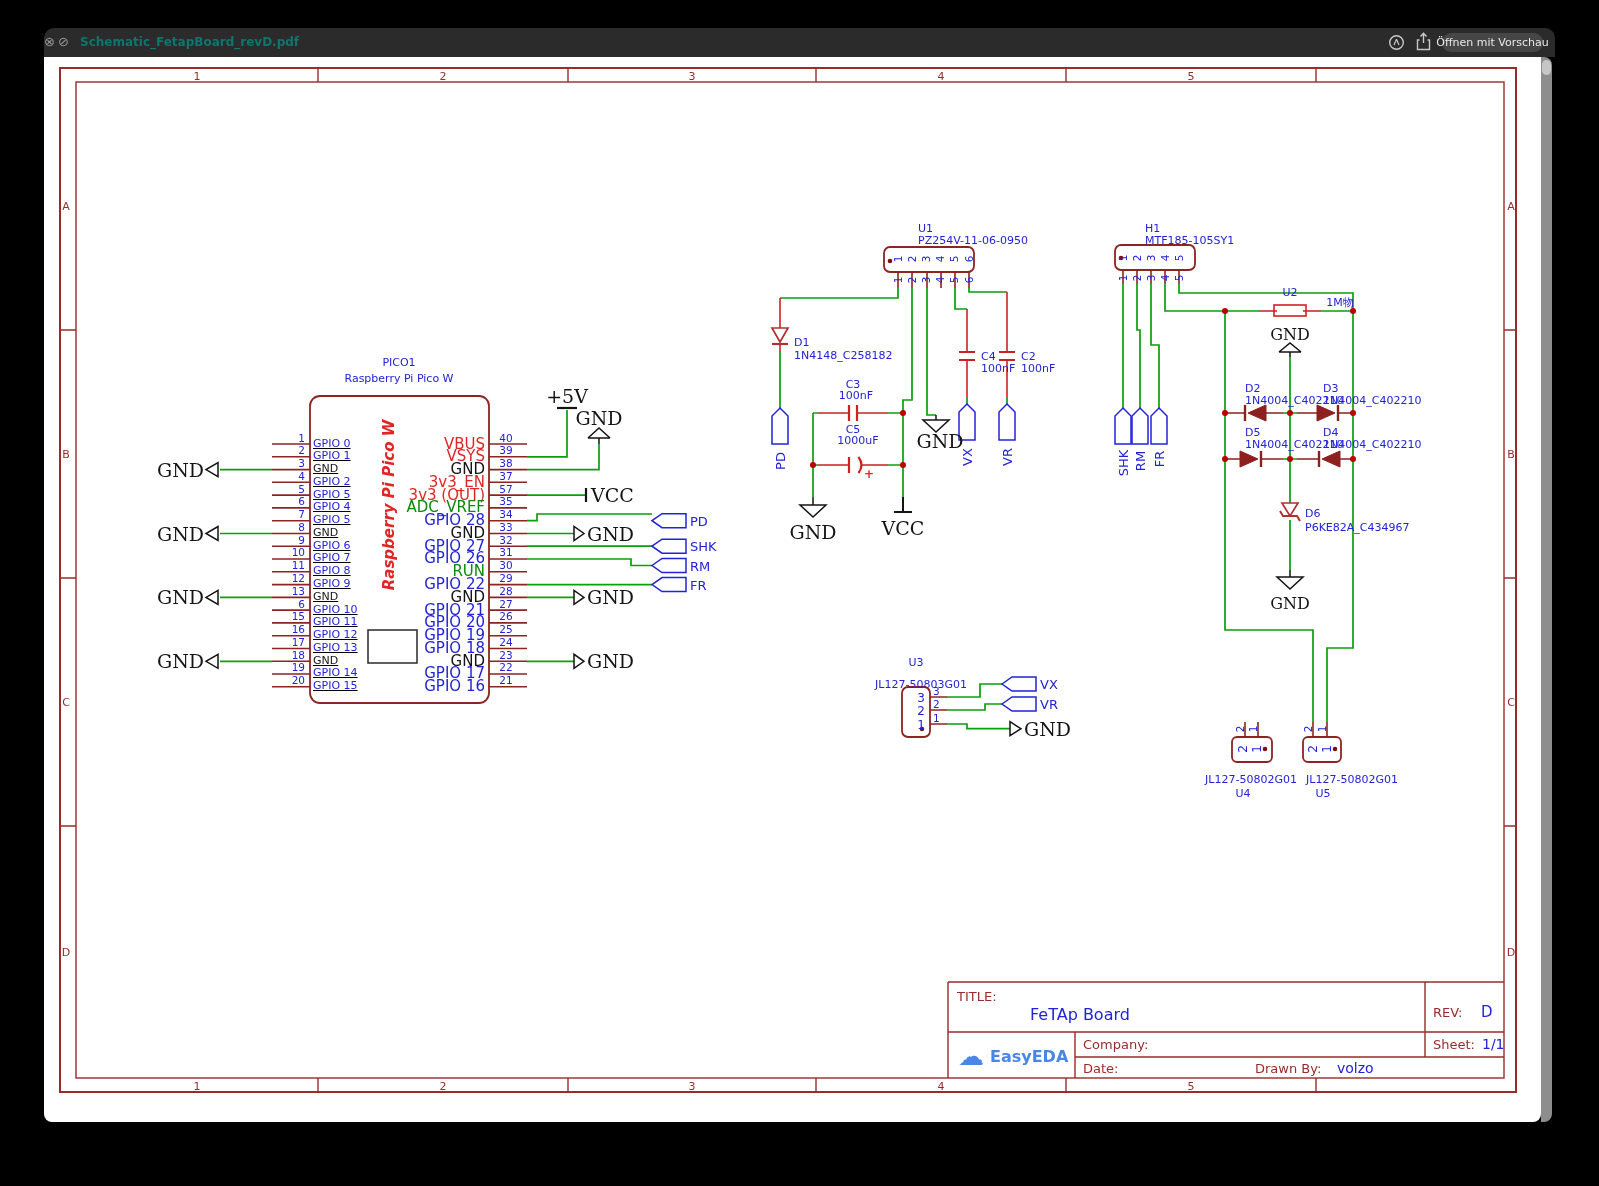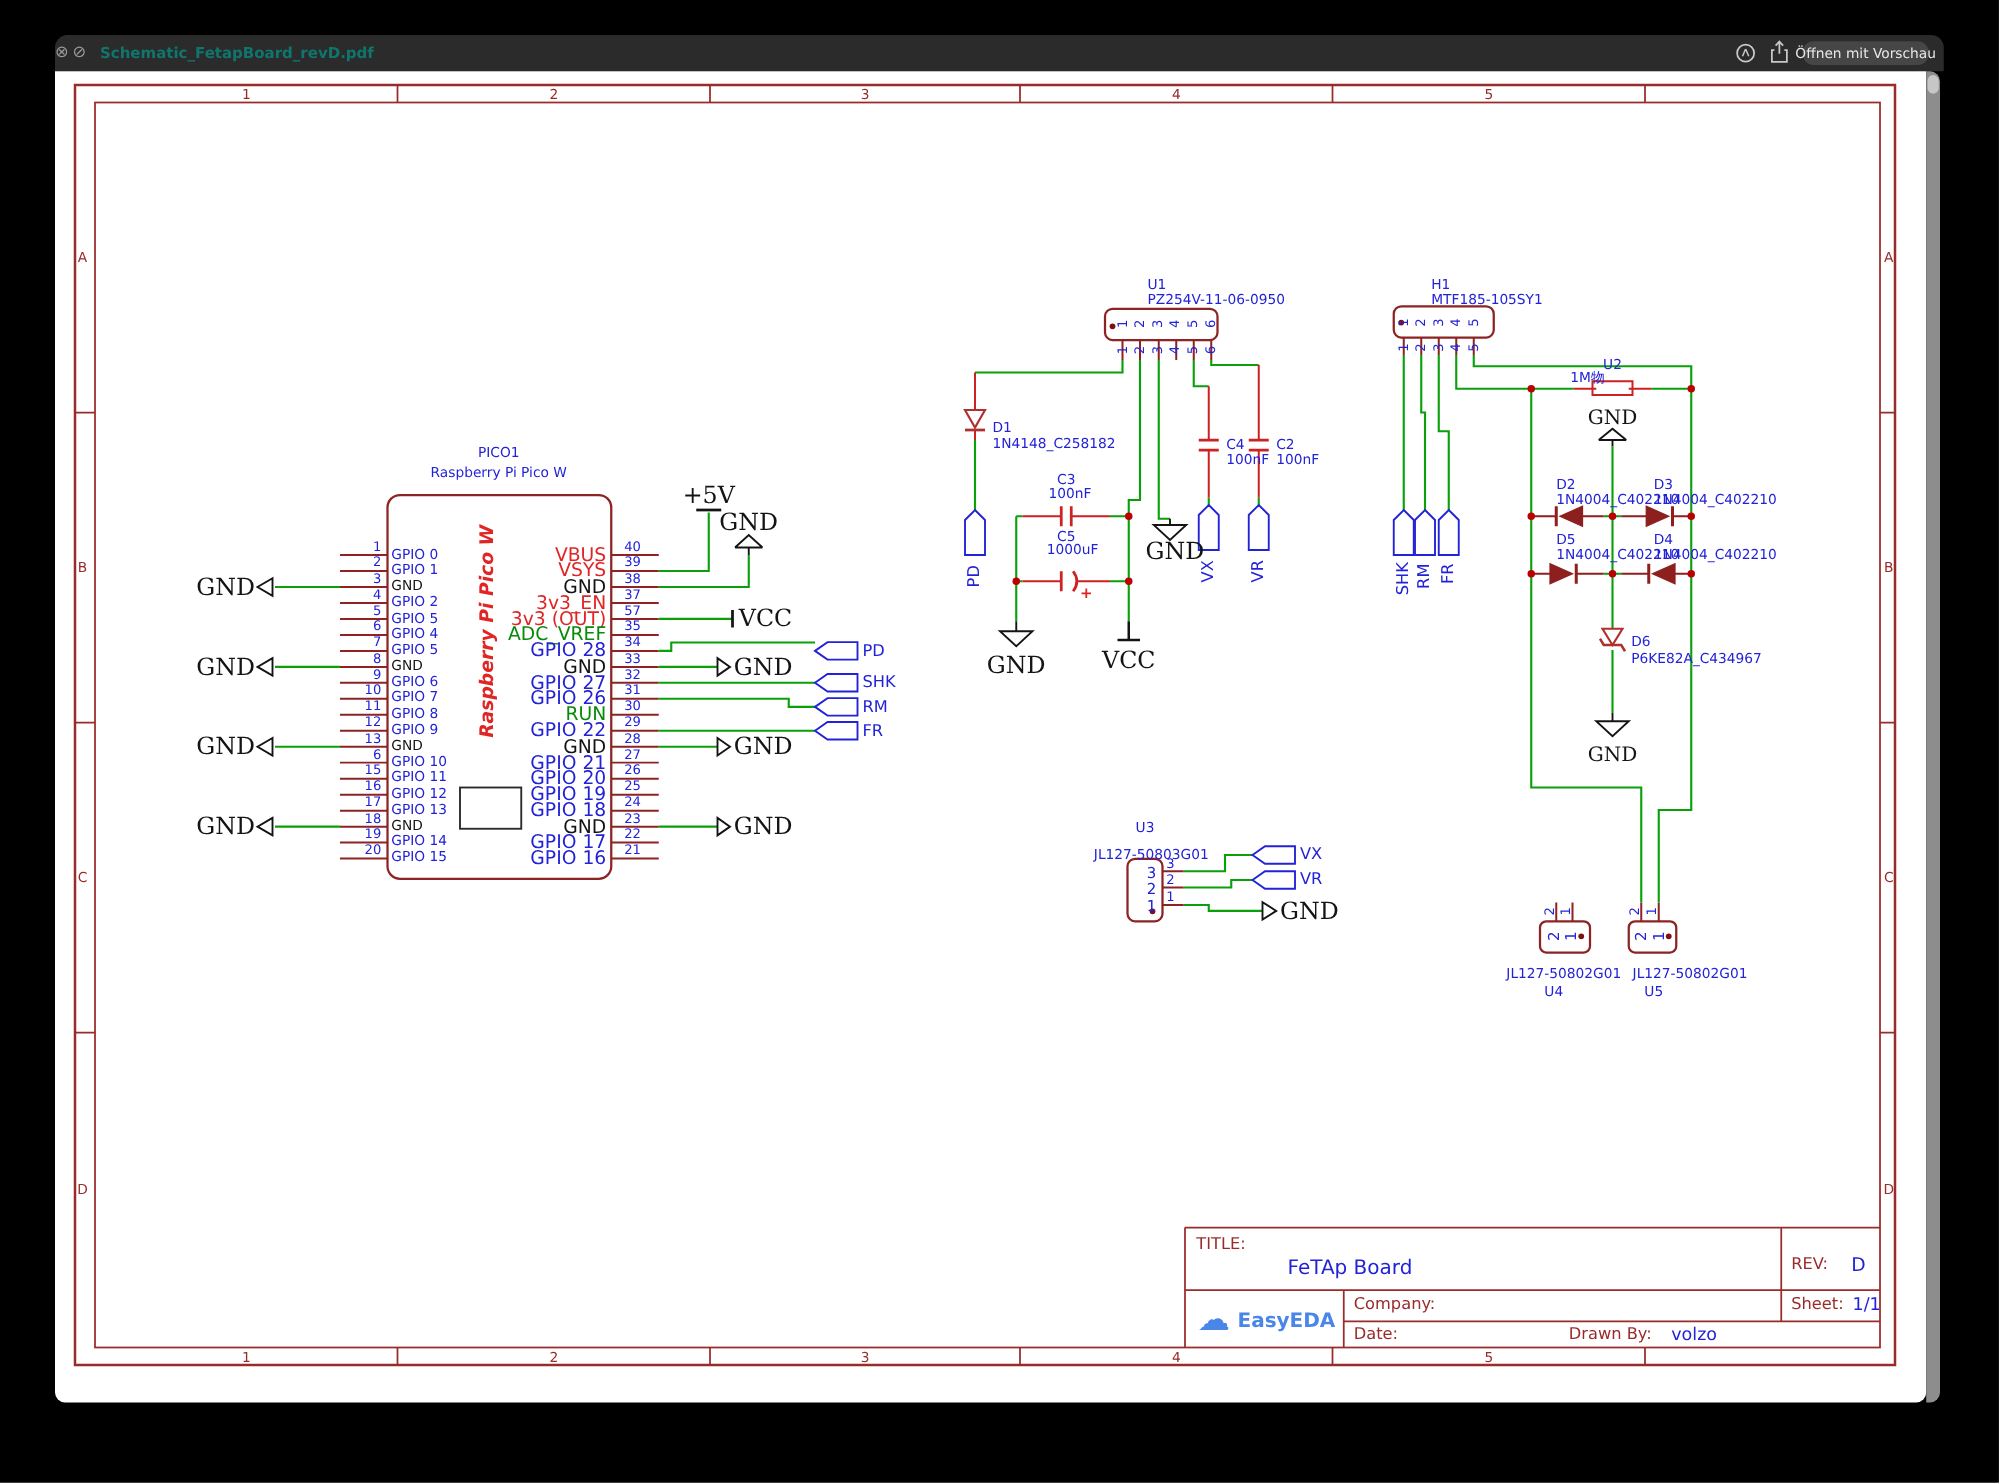--- a/index.html
+++ b/index.html
@@ -29,21 +29,21 @@
   .f10{font-size:10.5px;}
   .f12{font-size:12px;}
   .f13{font-size:13px;}
   .f14{font-size:14px;}
   .f15{font-size:15px;}
   .f16{font-size:16px;}
   .bold{font-weight:bold;}
   .ital{font-style:italic;}
   
   .grid{display:grid;grid-auto-rows:12.78px;line-height:12.78px;}
-  .pnl{left:313px;top:437.6px;font-size:11px;}
+  .pnl{left:313px;top:437.6px;font-size:11px;text-decoration:underline;}
   .pnr{left:379px;top:437.6px;width:106px;text-align:right;font-size:15px;}
   .nml{left:276px;top:431.6px;width:29px;text-align:right;color:#2222d8;font-size:10.5px;}
   .nmr{left:491px;top:431.6px;width:30px;text-align:center;color:#2222d8;font-size:10.5px;}
   
   .pinsrow{display:flex;color:#2222d8;font-size:10.5px;}
   .pinsrow div{flex:1;text-align:center;}
   .vc{display:inline-block;transform:rotate(-90deg);}
   .u1i{left:891px;top:249px;width:85px;height:20px;line-height:20px;}
   .u1o{left:891px;top:272px;width:85px;height:16px;line-height:16px;}
   .h1i{left:1116px;top:248px;width:70px;height:20px;line-height:20px;}
@@ -373,21 +373,21 @@
   <div><span class="vc">1</span></div>
     <div><span class="vc">2</span></div>
     <div><span class="vc">3</span></div>
   <div><span class="vc">4</span></div>
     <div><span class="vc">5</span></div>
 </div>
 <div class="t v blue f13" style="left:1123px;top:463px">SHK</div>
 <div class="t v blue f13" style="left:1140px;top:461px">RM</div>
 <div class="t v blue f13" style="left:1159px;top:459px">FR</div>
 <div class="t c blue" style="left:1290px;top:292px">U2</div>
-<div class="t c blue" style="left:1270px;top:302px">1M物</div>
+<div class="t c blue" style="left:1340px;top:302px">1M物</div>
 <div class="t c serif f16" style="left:1290px;top:334px">GND</div>
 <div class="t l blue" style="left:1245px;top:388px">D2</div>
 <div class="t l blue" style="left:1245px;top:400px">1N4004_C402210</div>
 <div class="t l blue" style="left:1323px;top:388px">D3</div>
 <div class="t l blue" style="left:1323px;top:400px">1N4004_C402210</div>
 <div class="t l blue" style="left:1245px;top:432px">D5</div>
 <div class="t l blue" style="left:1245px;top:444px">1N4004_C402210</div>
 <div class="t l blue" style="left:1323px;top:432px">D4</div>
 <div class="t l blue" style="left:1323px;top:444px">1N4004_C402210</div>
 <div class="t l blue" style="left:1305px;top:513px">D6</div>

